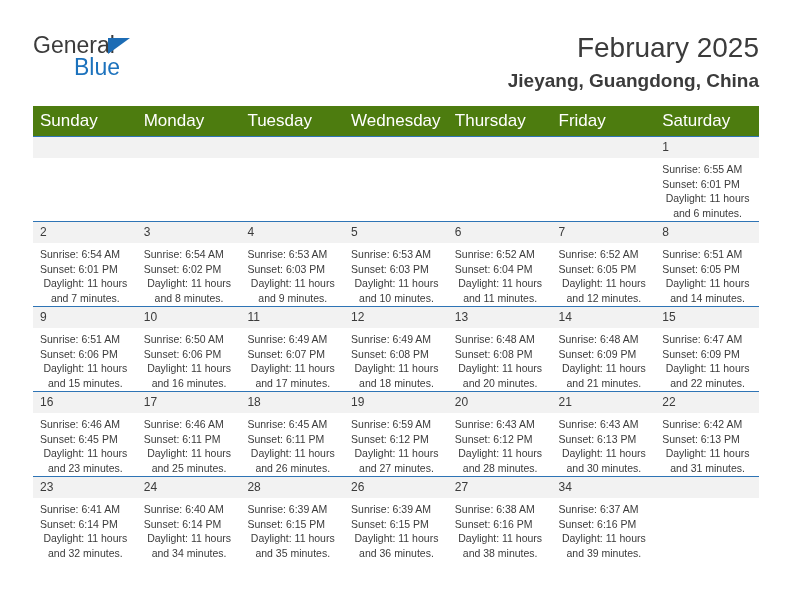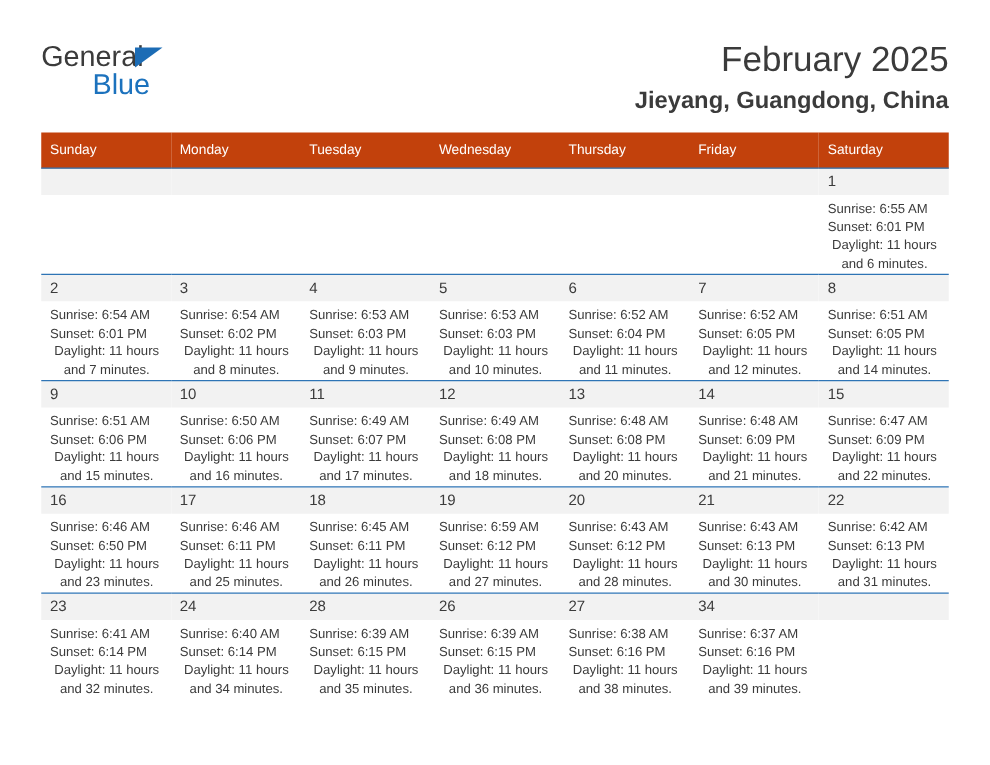--- a/index.html
+++ b/index.html
@@ -90,23 +90,23 @@
   
   .calendar {
     position: absolute;
     left: 33px;
     top: 106px;
     width: 726px;
     border-collapse: collapse;
     table-layout: fixed;
   }
   .calendar th {
-    background: #c2410c;
+    background: #4d7c0f;
     color: #ffffff;
-    font-size: 11px;
+    font-size: 17px;
     font-weight: normal;
     text-align: left;
     padding: 5px 0 5px 7px;
     height: 18px;
     border: none;
   }
   .calendar td {
     vertical-align: top;
     padding: 0;
     border: none;
@@ -320,21 +320,21 @@
               <div>Sunset: 6:09 PM</div>
               <div class="daylight">Daylight: 11 hours and 22 minutes.</div>
             </div>
           </td>
         </tr>
         <tr class="week-row">
           <td>
             <div class="daynum">16</div>
             <div class="cellbody">
               <div>Sunrise: 6:46 AM</div>
-              <div>Sunset: 6:50 PM</div>
+              <div>Sunset: 6:45 PM</div>
               <div class="daylight">Daylight: 11 hours and 23 minutes.</div>
             </div>
           </td>
           <td>
             <div class="daynum">17</div>
             <div class="cellbody">
               <div>Sunrise: 6:46 AM</div>
               <div>Sunset: 6:11 PM</div>
               <div class="daylight">Daylight: 11 hours and 25 minutes.</div>
             </div>

